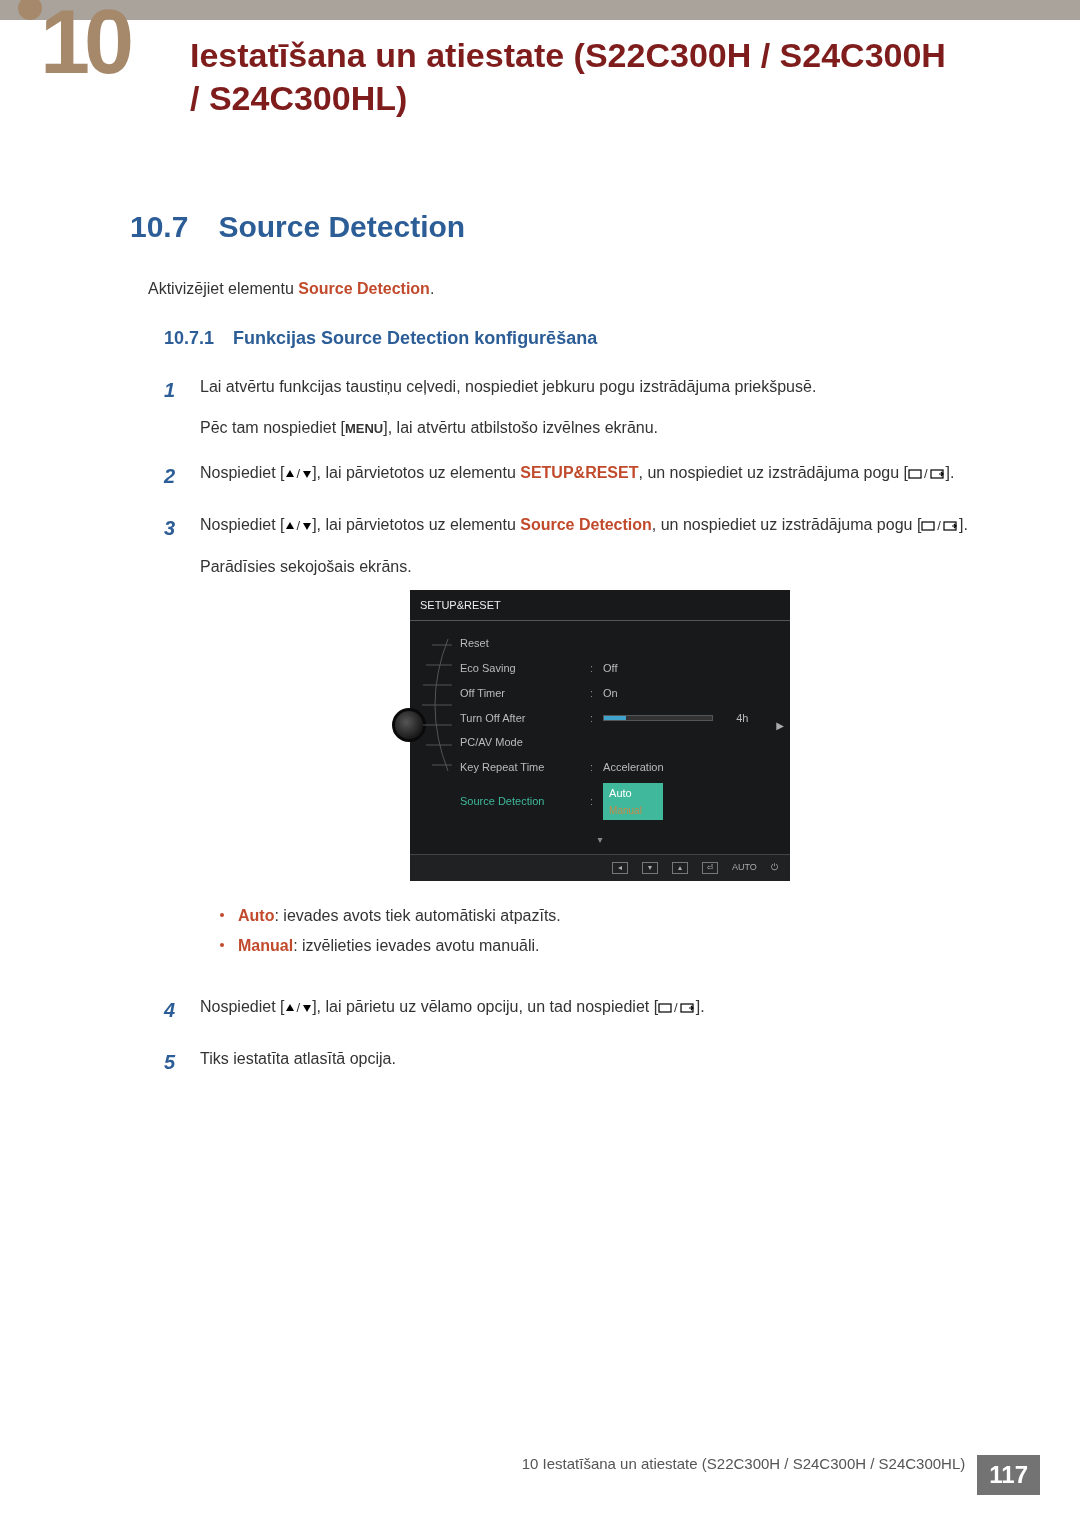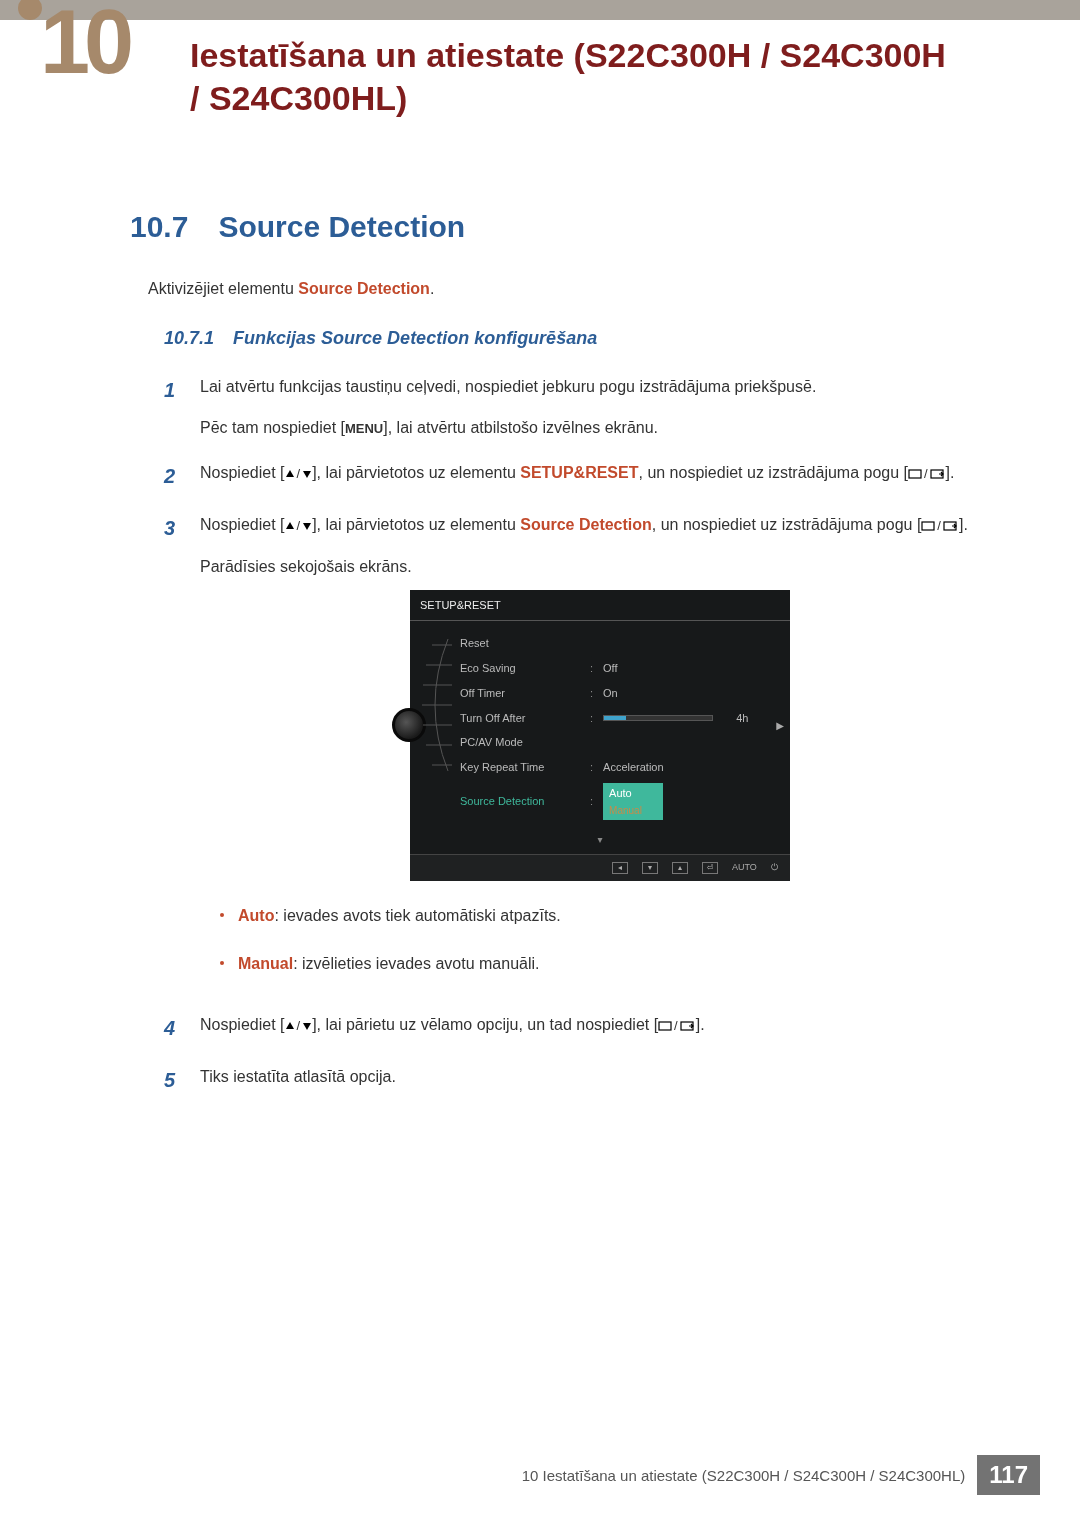--- a/index.html
+++ b/index.html
@@ -69,21 +69,20 @@
   }
   .intro .hl { color: #c24a2c; font-weight: 700; }
   .subsec {
     margin-left: 34px;
   }
   .subsec-head {
     font-size: 18px;
     font-weight: 700;
     color: #2c5d96;
     margin-bottom: 24px;
-    font-style: italic;
   }
   .subsec-head .num { margin-right: 14px; }
   .steps { list-style: none; }
   .step {
     display: flex;
     gap: 16px;
     margin-bottom: 18px;
     font-size: 16px;
     line-height: 1.7;
   }
@@ -103,21 +102,21 @@
     gap: 2px;
     font-size: 13px;
   }
   .glyph svg { display: inline-block; }
   .menu-word { font-weight: 700; letter-spacing: 0px; font-size: 13px; }
   .bullets {
     margin: 8px 0 14px 20px;
     font-size: 16px;
     line-height: 1.9;
   }
-  .bullets li { list-style: none; position: relative; padding-left: 18px; margin-top: 18px; }
+  .bullets li { list-style: none; position: relative; padding-left: 18px; }
   .bullets li::before {
     content: "";
     position: absolute;
     left: 0; top: 12px;
     width: 4px; height: 4px;
     background: #c24a2c;
     border-radius: 50%;
   }
 
   
@@ -226,21 +225,20 @@
     justify-content: center;
     font-size: 8px;
   }
 
   
   .page-footer {
     position: absolute;
     bottom: 32px;
     right: 40px;
     display: flex;
-    align-items: center;
     gap: 12px;
     font-size: 15px;
     color: #555;
   }
   .page-num {
     background: #737373;
     color: #fff;
     font-size: 24px;
     font-weight: 700;
     padding: 6px 12px;

